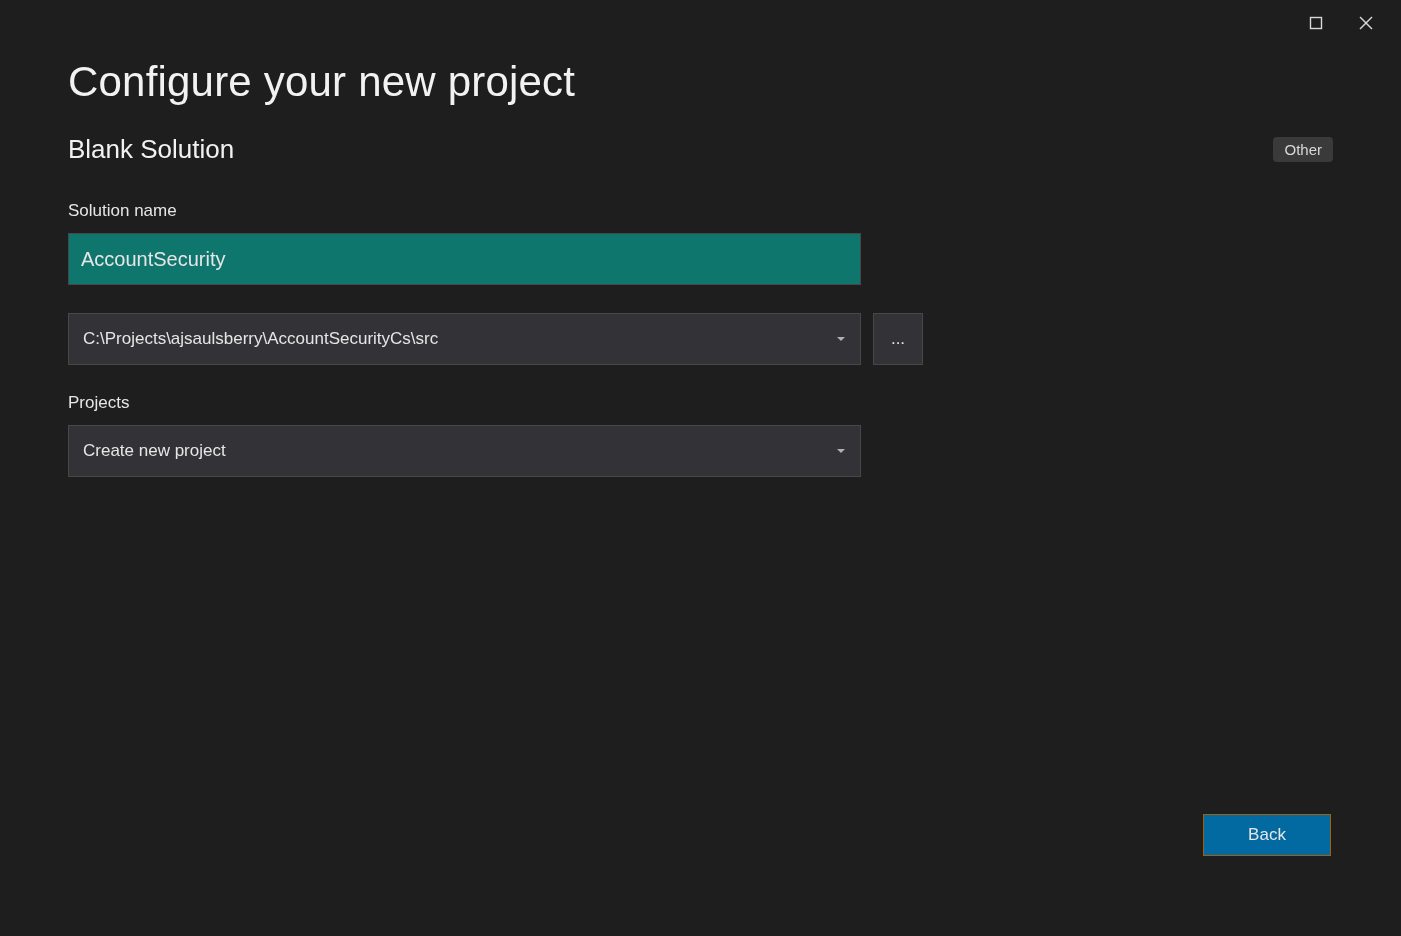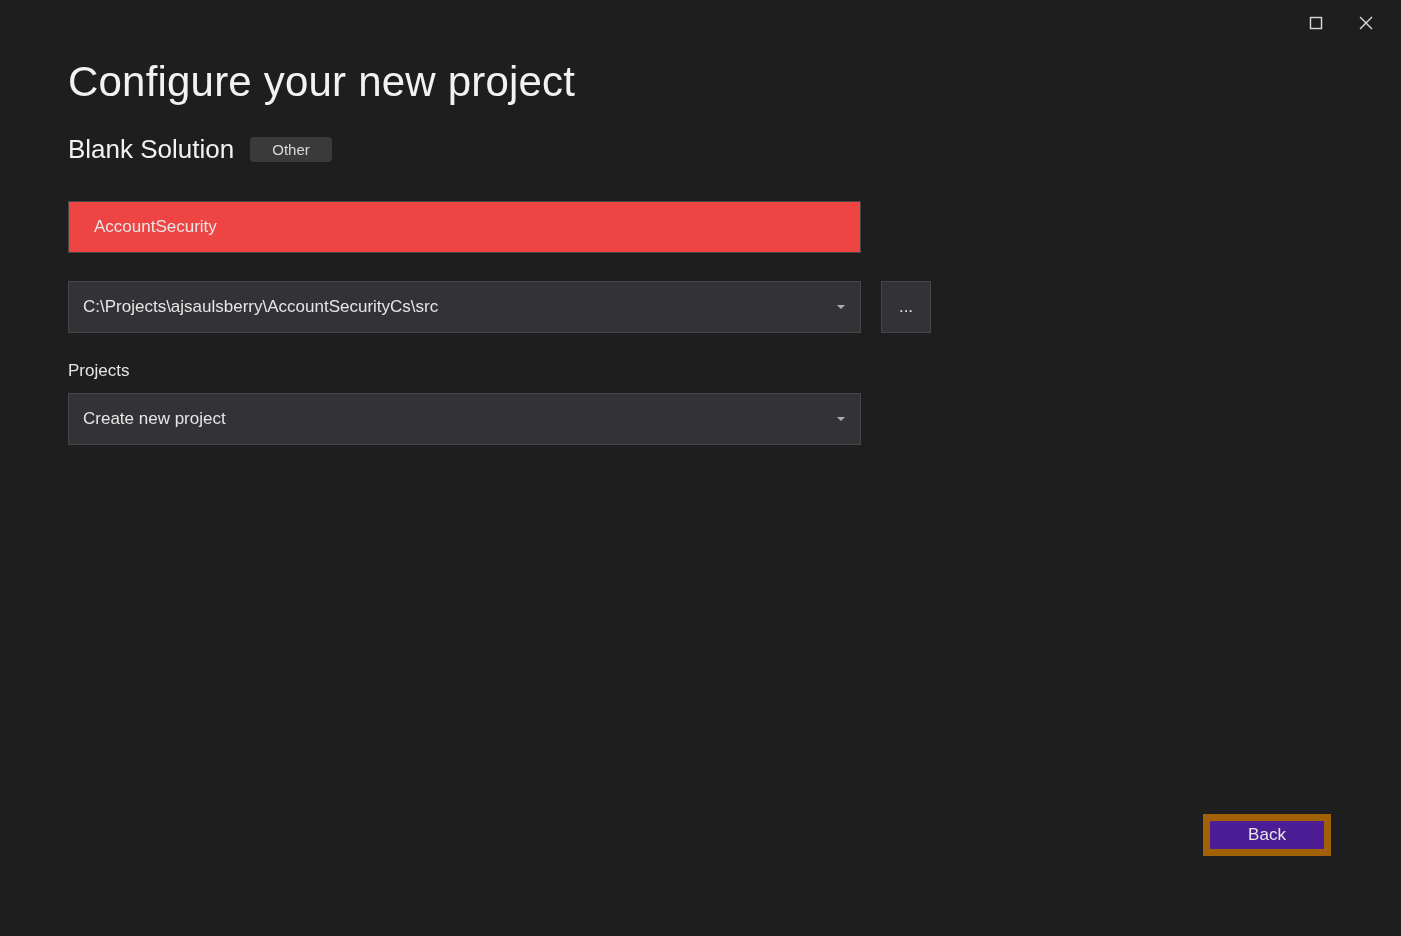--- a/index.html
+++ b/index.html
@@ -40,57 +40,58 @@
     .page-title {
       font-size: 42px;
       font-weight: 400;
       color: #f2f2f2;
       letter-spacing: 0.2px;
       margin-bottom: 28px;
     }
     .template-row {
       display: flex;
       align-items: center;
-      gap: 16px;
+      gap: 28px;
       margin-bottom: 36px;
+      justify-content: space-between;
     }
     .template-name {
       font-size: 26px;
       font-weight: 400;
       color: #f2f2f2;
     }
     .tag {
       background: #3a3a3a;
       color: #d8d8d8;
       font-size: 15px;
-      padding: 4px 22px;
+      padding: 4px 11px;
       border-radius: 4px;
     }
     .field-group {
       margin-bottom: 28px;
     }
     .field-label {
       font-size: 17px;
       color: #e6e6e6;
       margin-bottom: 12px;
       display: block;
     }
     .field-row {
       display: flex;
-      gap: 20px;
+      gap: 12px;
       align-items: stretch;
     }
     .text-input {
       width: 793px;
       height: 52px;
-      background: #ef4444;
+      background: #0f766e;
       border: 1px solid #47474a;
       color: #e6e6e6;
-      font-size: 17px;
-      padding: 0 25px;
+      font-size: 20px;
+      padding: 0 12px;
       outline: none;
       font-family: inherit;
     }
     .combo {
       width: 793px;
       height: 52px;
       background: #333337;
       border: 1px solid #47474a;
       display: flex;
       align-items: center;
@@ -125,22 +126,22 @@
     .footer {
       position: absolute;
       bottom: 80px;
       right: 70px;
       display: flex;
       gap: 13px;
     }
     .footer-btn {
       width: 128px;
       height: 42px;
-      background: #4c1d95;
-      border: 7px solid #a16207;
+      background: #0369a1;
+      border: 1px solid #a16207;
       color: #e6e6e6;
       font-size: 17px;
       font-family: inherit;
       cursor: pointer;
     }
   </style>
 </head>
 <body>
 
 <div class="titlebar">
@@ -159,20 +160,21 @@
 
 <div class="content">
   <h1 class="page-title">Configure your new project</h1>
 
   <div class="template-row">
     <div class="template-name">Blank Solution</div>
     <div class="tag">Other</div>
   </div>
 
   <div class="field-group">
+    <label class="field-label">Solution name</label>
     <input class="text-input" type="text" value="AccountSecurity" style="">
   </div>
 
   <div class="field-group">
     <div class="field-row">
       <div class="combo">
         <span class="combo-text">C:\Projects\ajsaulsberry\AccountSecurityCs\src</span>
         <span class="combo-arrow">
           <svg width="8" height="5" viewBox="0 0 8 5">
             <path d="M0 0 L4 4 L8 0 Z" fill="#b0b0b0"></path>

